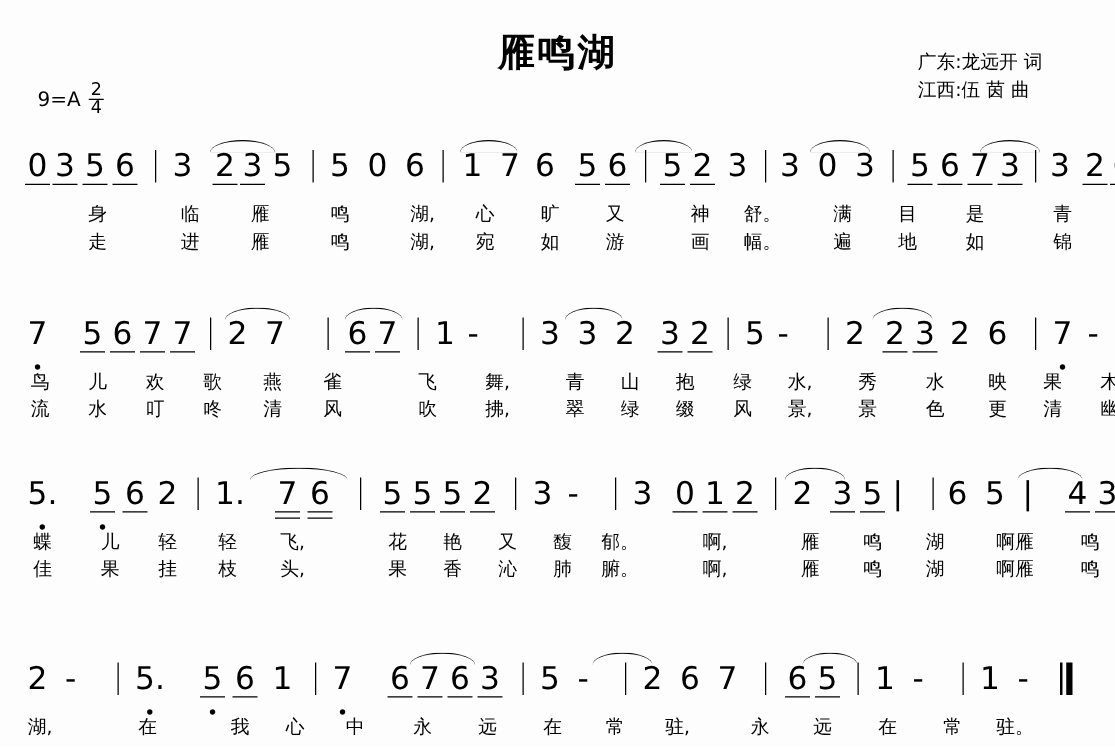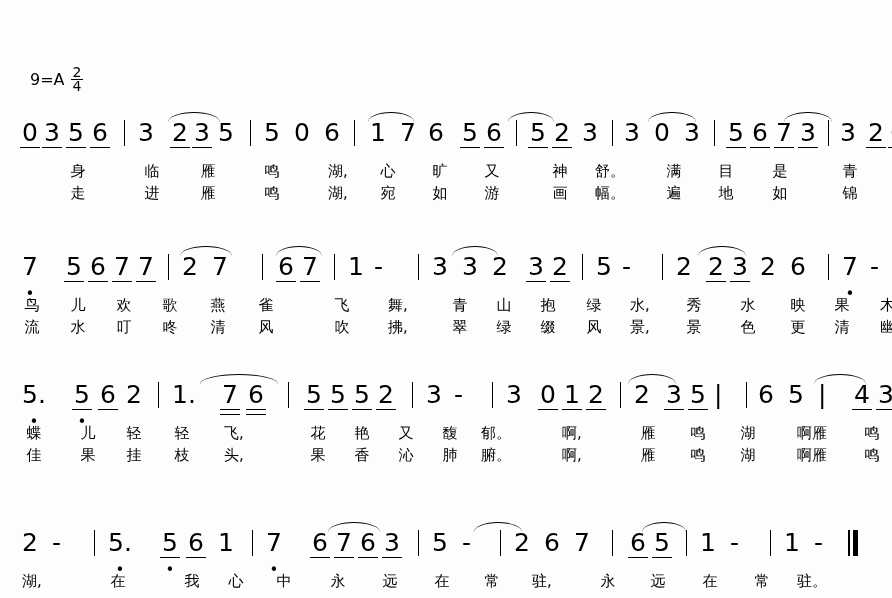--- a/index.html
+++ b/index.html
@@ -160,22 +160,25 @@
     border-right: none;
     border-radius: 50% / 100% 100% 0 0;
     height: 9px;
   }
 </style>
 </head>
 <body>
 
 <div class="sheet">
 
+  <div class="title">雁鸣湖</div>
 
   <div class="credits">
+    <div>广东:龙远开  词</div>
+    <div>江西:伍  茵  曲</div>
   </div>
 
   <div class="keysig">
     <span>9=A</span>
     <span class="meter">
       <span class="num">2</span>
       <span class="den">4</span>
     </span>
   </div>
 

